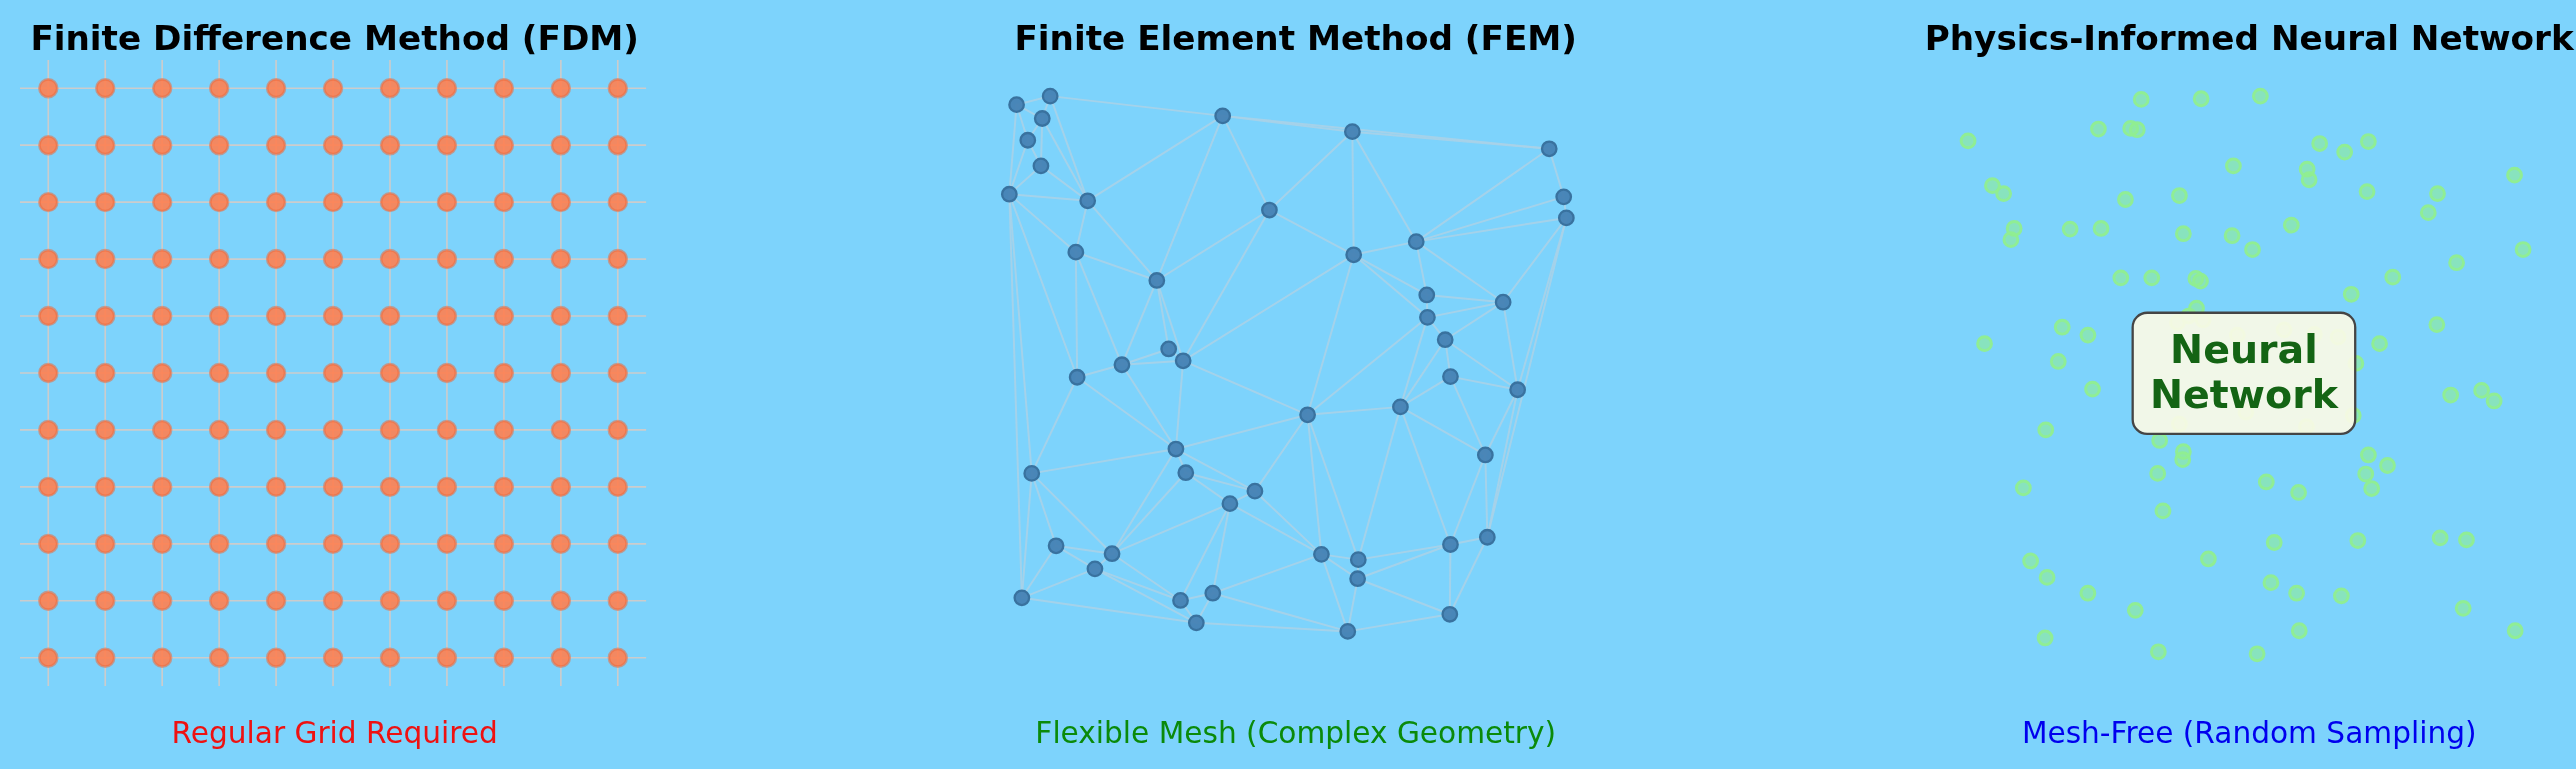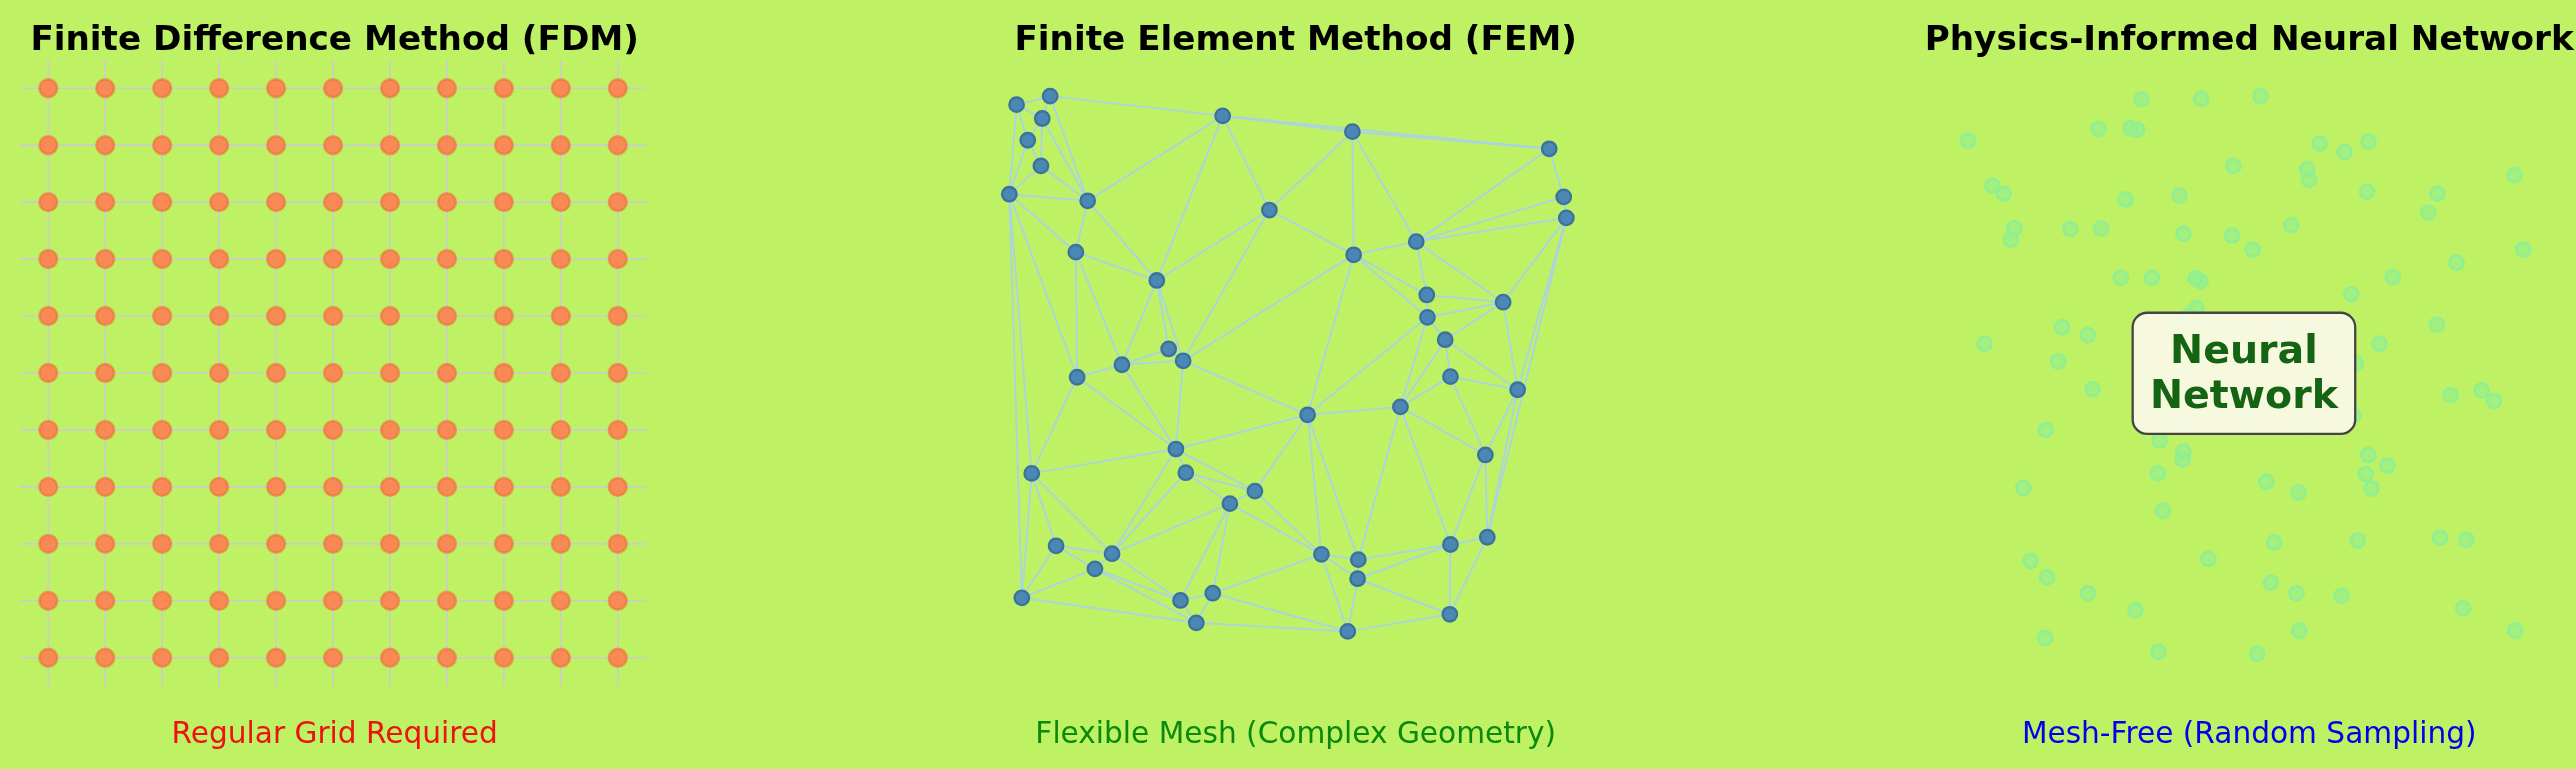--- a/index.html
+++ b/index.html
@@ -1,16 +1,16 @@
 <!DOCTYPE html>
 <html style="font-size:10.5px"><head>
 <meta charset="utf-8">
 <style>
   html,body{margin:0;padding:0;background:#ffffff;}
-  #figure{position:relative;width:2576px;height:769px;background:#bef264;overflow:hidden;
+  #figure{position:relative;width:2576px;height:769px;background:#7dd3fc;overflow:hidden;
           font-family:"DejaVu Sans","Liberation Sans",sans-serif;}
   .panel{position:absolute;top:0;width:859px;height:769px;}
   .title{font-family:"DejaVu Sans","Liberation Sans",sans-serif;font-weight:bold;font-size:52px;fill:#000000;text-anchor:middle;}
   .caption{font-family:"DejaVu Sans","Liberation Sans",sans-serif;font-size:45px;text-anchor:middle;}
   .boxlabel{font-family:"DejaVu Sans","Liberation Sans",sans-serif;font-weight:bold;font-size:60px;text-anchor:middle;}
 </style>
 </head>
 <body>
 
 <div id="figure">

